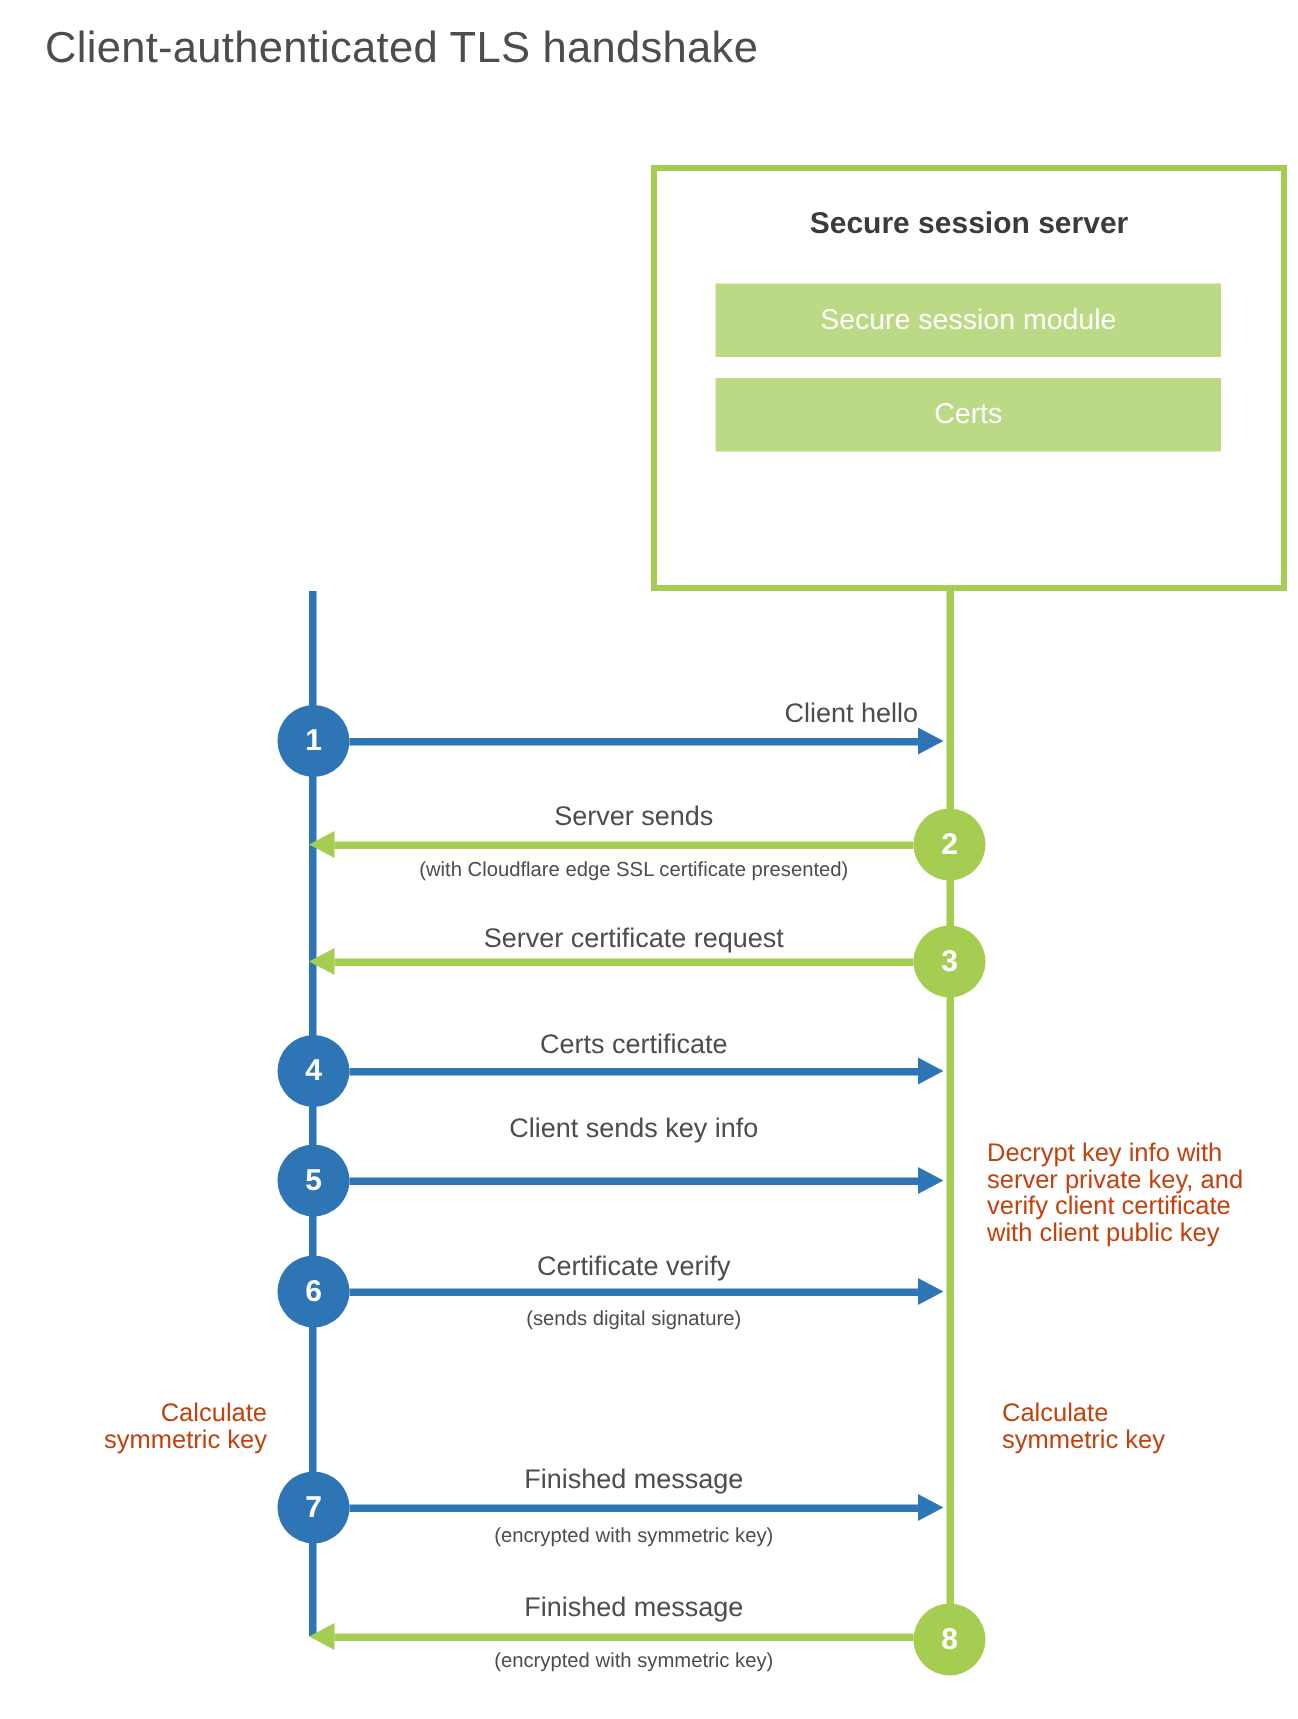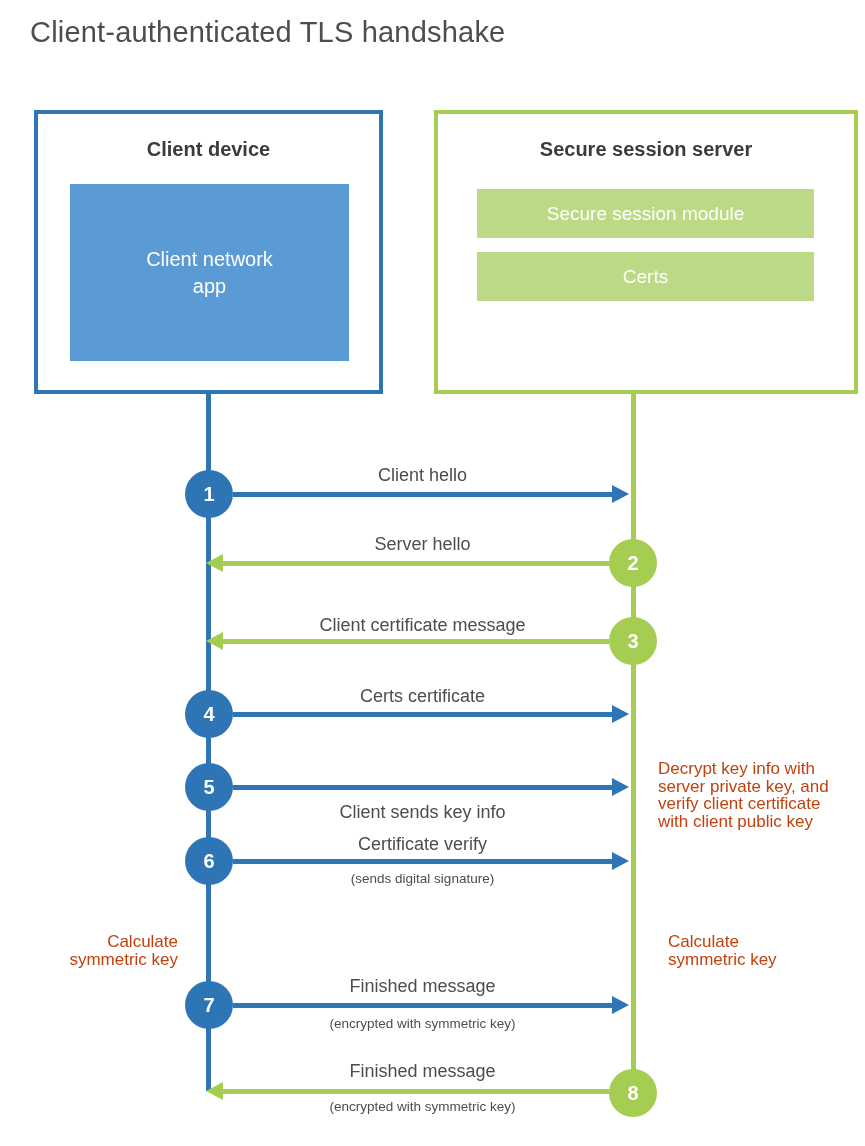--- a/index.html
+++ b/index.html
@@ -36,43 +36,36 @@
   #l1{top:492px;} #l2{top:561px;} #l3{top:639px;} #l4{top:712px;}
   #l5{top:785px;} #l6{top:859px;} #l7{top:1003px;} #l8{top:1089px;}
   .head{position:absolute;width:0;height:0;border-top:9px solid transparent;border-bottom:9px solid transparent;z-index:2;}
   .head.right{left:612px;border-left:17px solid #2e75b6;}
   .head.left{left:206px;border-right:17px solid #a4cd52;}
   #h1{top:485px;} #h2{top:554px;} #h3{top:632px;} #h4{top:705px;}
   #h5{top:778px;} #h6{top:852px;} #h7{top:996px;} #h8{top:1082px;}
   
   .lbl{position:absolute;left:233px;width:379px;text-align:center;font-size:18px;color:#4d4d4d;}
   .sub{position:absolute;left:193px;width:459px;text-align:center;font-size:13.5px;color:#4d4d4d;}
-  #t1{top:465px;} #t2{top:534px;} #t3{top:615px;} #t4{top:686px;}
-  #t5{top:802px;} #t6{top:834px;} #t7{top:976px;} #t8{top:1061px;}
+  #t1{top:465px;text-align:right;} #t2{top:534px;} #t3{top:615px;} #t4{top:686px;}
+  #t5{top:742px;} #t6{top:834px;} #t7{top:976px;} #t8{top:1061px;}
   #s2{top:572px;} #s5{top:797px;} #s6{top:871px;} #s7{top:1016px;} #s8{top:1099px;}
   
   .note{position:absolute;font-size:17px;line-height:17.5px;color:#c2410c;white-space:pre-line;margin-top:12px;}
   .note.left-calc{left:38px;top:921px;width:140px;text-align:right;}
   .note.right-calc{left:668px;top:921px;width:150px;text-align:left;}
   .note.decrypt{left:658px;top:748px;width:180px;text-align:left;}
 </style>
 </head>
 <body>
 
 <div id="canvas">
 
   <div class="page-title">Client-authenticated TLS handshake</div>
 
-  <div class="box client">
-    <div class="box-title">Client device</div>
-    <div class="app-box">
-      <span>Client network
-app</span>
-    </div>
-  </div>
 
   <div class="box server">
     <div class="box-title">Secure session server</div>
     <div class="module-bar" id="bar1">Secure session module</div>
     <div class="module-bar" id="bar2">Certs</div>
   </div>
 
   <div class="vline blue"></div>
   <div class="vline green"></div>
 
@@ -81,28 +74,29 @@
     </div>
   <div class="hline blue" id="l1"></div>
   <div class="head right" id="h1"></div>
   <div class="lbl" id="t1">Client hello</div>
 
   <div class="circle green" id="c2">
       <span>2</span>
     </div>
   <div class="hline green" id="l2"></div>
   <div class="head left" id="h2"></div>
-  <div class="lbl" id="t2">Server hello</div>
+  <div class="lbl" id="t2">Server sends</div>
+  <div class="sub" id="s2">(with Cloudflare edge SSL certificate presented)</div>
 
   <div class="circle green" id="c3">
       <span>3</span>
     </div>
   <div class="hline green" id="l3"></div>
   <div class="head left" id="h3"></div>
-  <div class="lbl" id="t3">Client certificate message</div>
+  <div class="lbl" id="t3">Server certificate request</div>
 
   <div class="circle blue" id="c4">
       <span>4</span>
     </div>
   <div class="hline blue" id="l4"></div>
   <div class="head right" id="h4"></div>
   <div class="lbl" id="t4">Certs certificate</div>
 
   <div class="circle blue" id="c5">
       <span>5</span>

